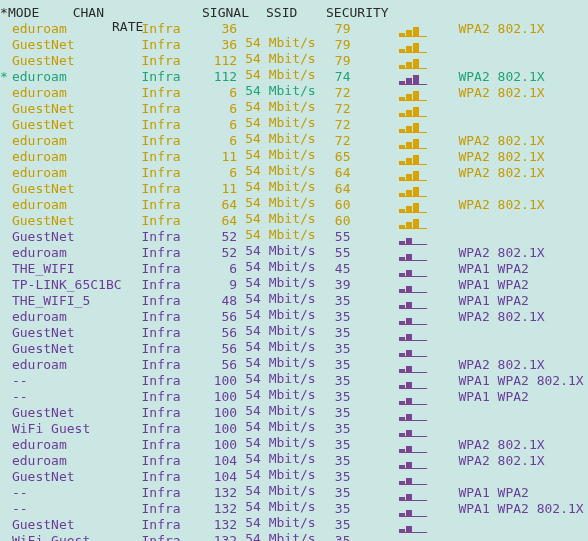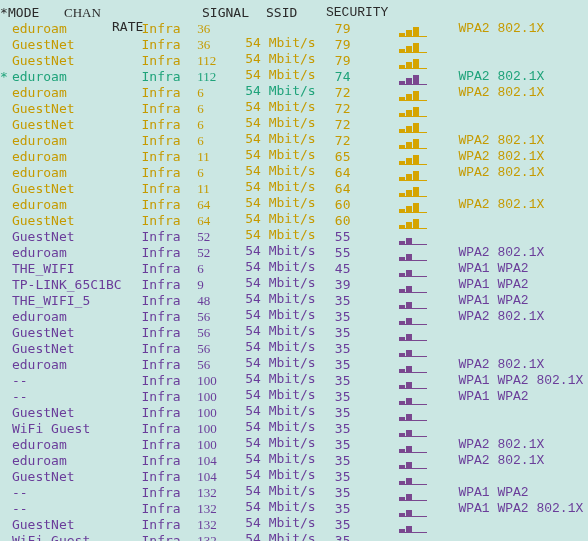--- a/index.html
+++ b/index.html
@@ -18,26 +18,26 @@
 .hdr, .row {
   white-space: pre;
   display: flex;
   align-items: center;
   height: 16px;
 }
 .hdr { color: #2a2a2a; font-weight: normal; }
 .col-star   { width: 8px;  text-align: left;  color:#1fa37a;}
 .col-ssid   { width: 130px; padding-left: 4px;}
 .col-mode   { width: 56px; }
-.col-chan   { width: 40px; padding-right:4px;font-family:Liberation Serif, serif;}
+.col-chan   { width: 40px; text-align: right; padding-right:4px;}
 .col-rate   { width: 90px; padding-left: 4px; margin-top: 28px;}
 .col-signal { width: 56px; text-align: left; padding-right:4px;}
 .col-bars-h { width: 56px; padding-left: 4px;}
 .col-bars   { width: 56px; padding-left: 4px; display:flex; align-items:flex-end; height:14px; gap:1px; position:relative;}
-.col-sec    { width: 130px; padding-left: 4px; font-family: Liberation Mono, monospace;}
+.col-sec    { width: 130px; padding-left: 4px;}
 
 .hdr span { color:#2a2a2a; }
 .hdr .col-star { color:#2a2a2a; }
 
 .c-yellow .col-ssid, .c-yellow .col-mode, .c-yellow .col-chan,
 .c-yellow .col-rate, .c-yellow .col-signal, .c-yellow .col-sec { color:#c59a00; }
 .c-green .col-ssid, .c-green .col-mode, .c-green .col-chan,
 .c-green .col-rate, .c-green .col-signal, .c-green .col-sec { color:#1fa37a; }
 .c-purple .col-ssid, .c-purple .col-mode, .c-purple .col-chan,
 .c-purple .col-rate, .c-purple .col-signal, .c-purple .col-sec { color:#6a3d9a; }

